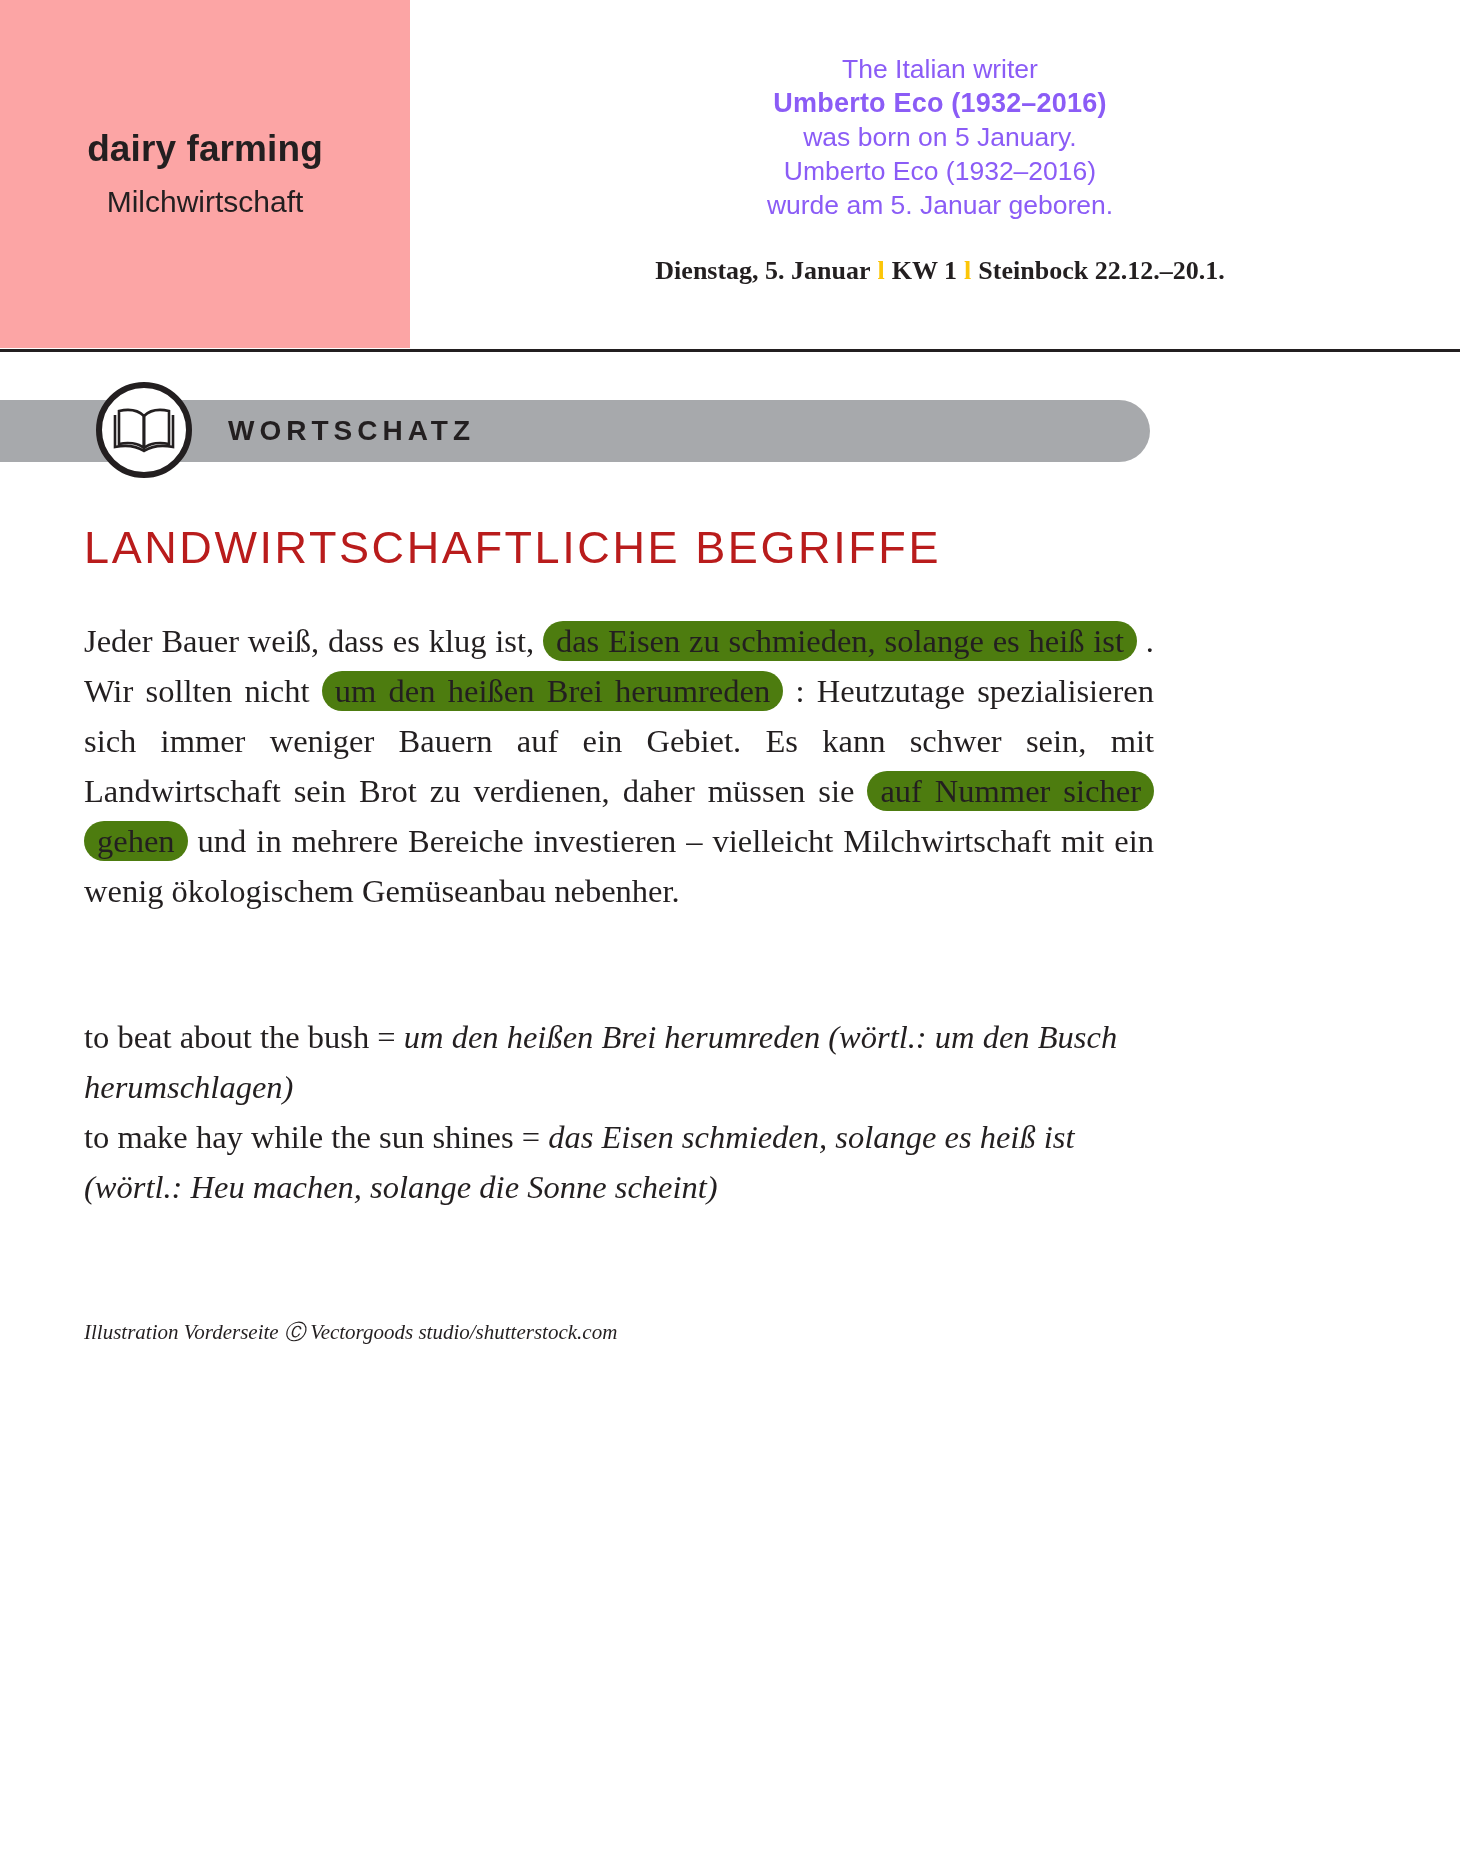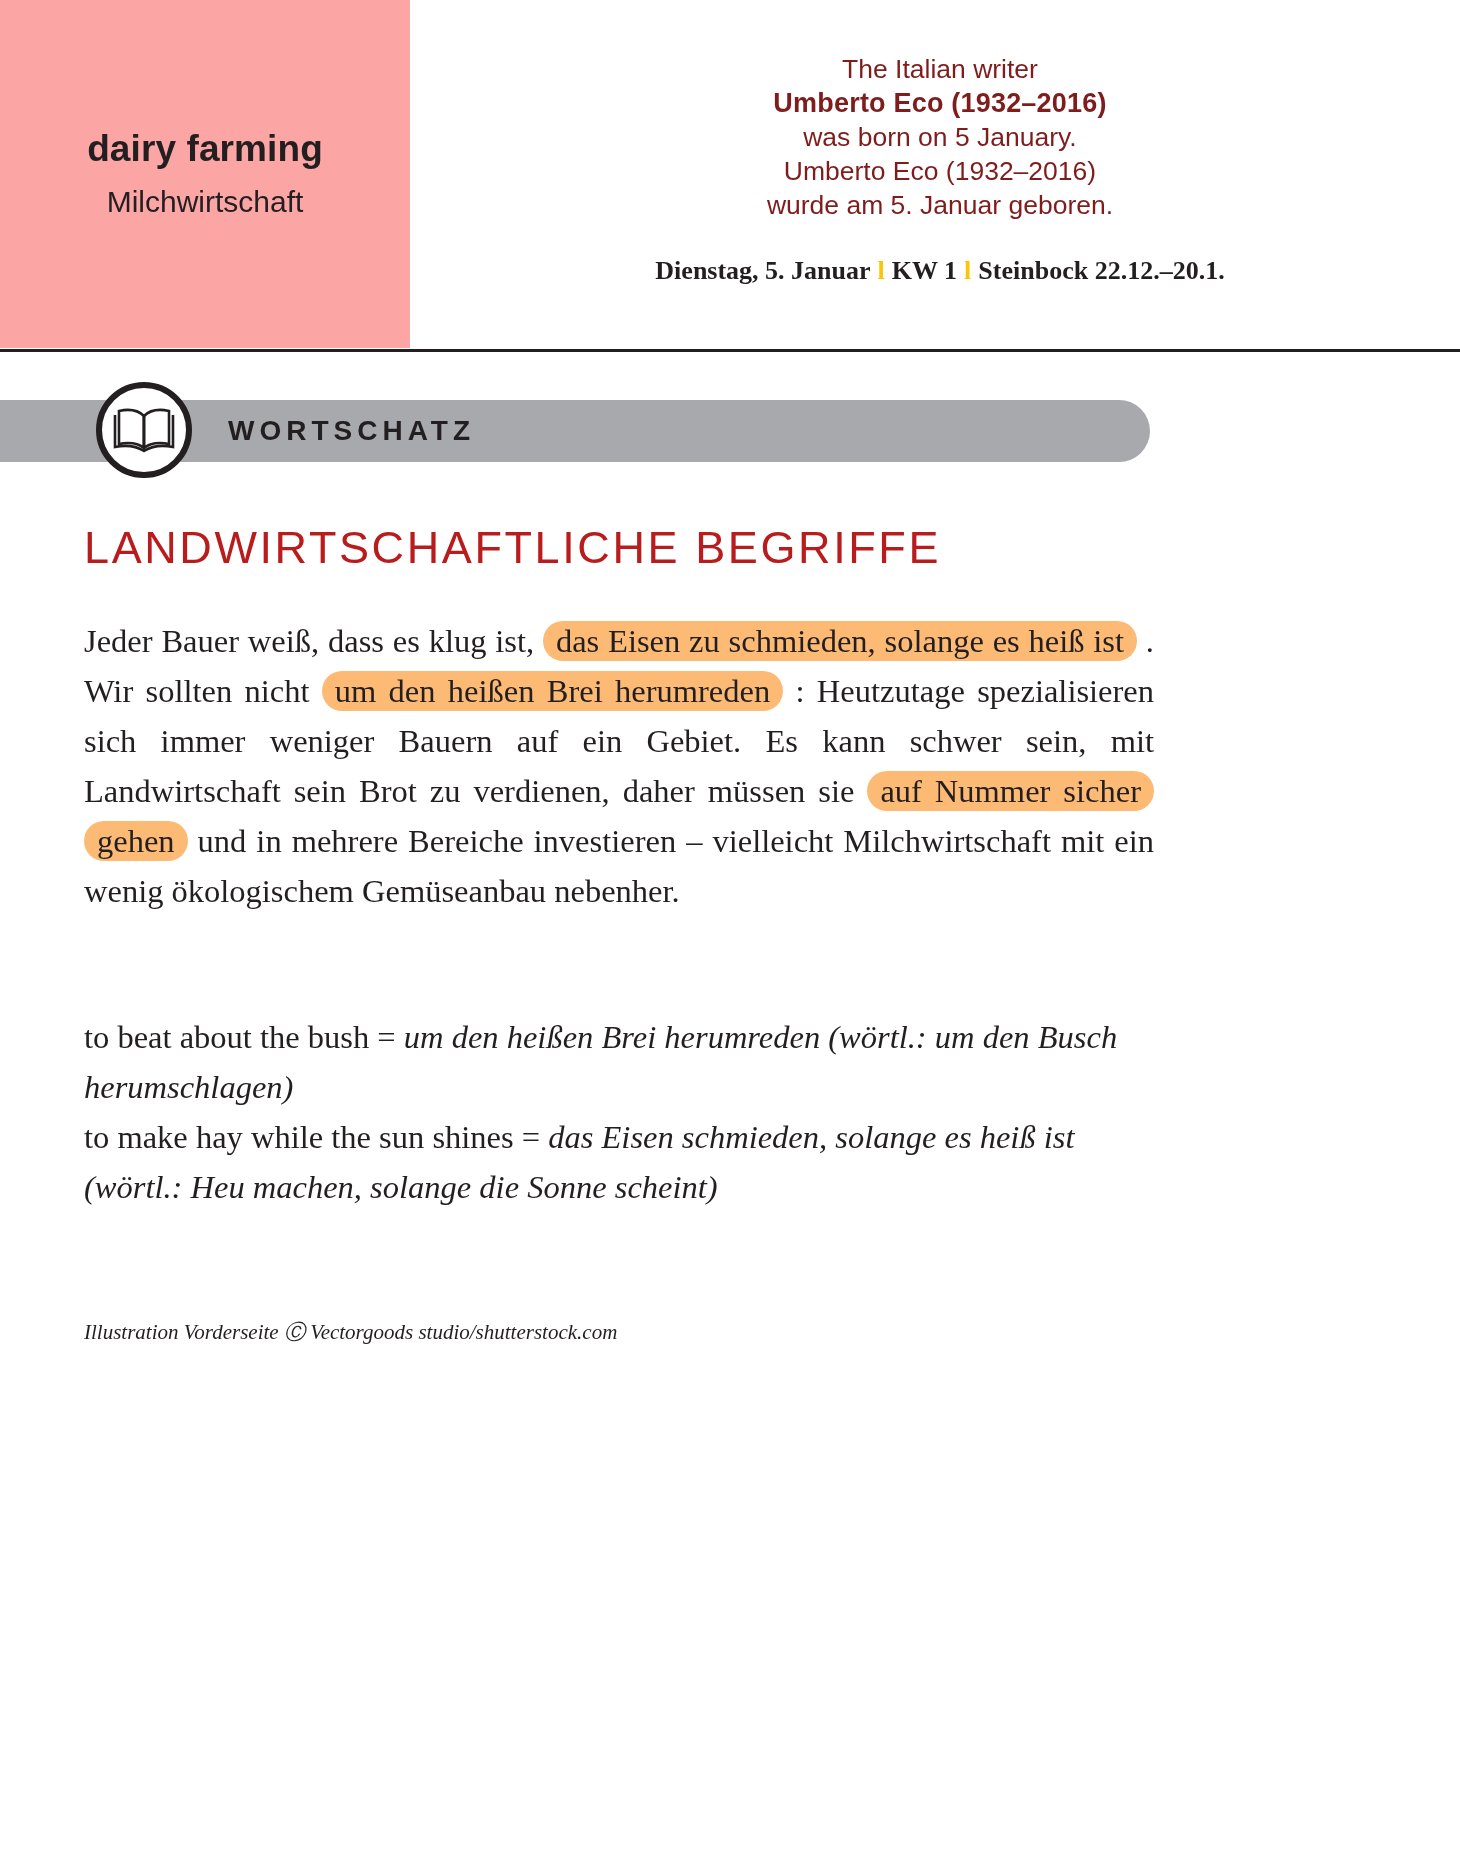--- a/index.html
+++ b/index.html
@@ -59,21 +59,21 @@
     top: 0;
     width: 1040px;
     padding-top: 52px;
     box-sizing: border-box;
     text-align: center;
     font-family: "Liberation Sans", sans-serif;
   }
   .tr-line {
     font-size: 26.5px;
     line-height: 34px;
-    color: #7f1d1d;
+    color: #8b5cf6;
     white-space: nowrap;
   }
   .tr-line.bold {
     font-weight: bold;
     font-size: 27px;
     letter-spacing: 0.2px;
   }
 
   .dateline {
     margin-top: 34px;
@@ -167,21 +167,21 @@
     font-family: "Liberation Serif", serif;
     font-size: 32.5px;
     line-height: 50px;
     color: #231f20;
     text-align: justify;
     text-align-last: left;
     margin: 0;
     hyphens: manual;
   }
   .hl {
-    background: #fdba74;
+    background: #4d7c0f;
     padding: 2px 13px;
     box-decoration-break: clone;
     border-radius: 20px;
     -webkit-box-decoration-break: clone;
   }
 
   .idioms {
     margin-top: 96px;
     font-family: "Liberation Serif", serif;
     font-size: 32.5px;

